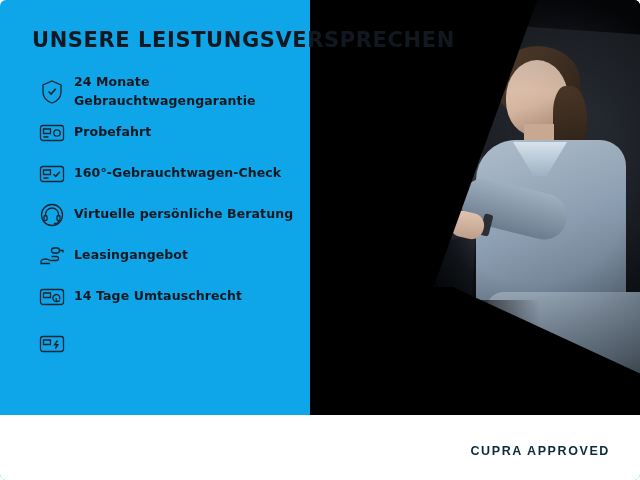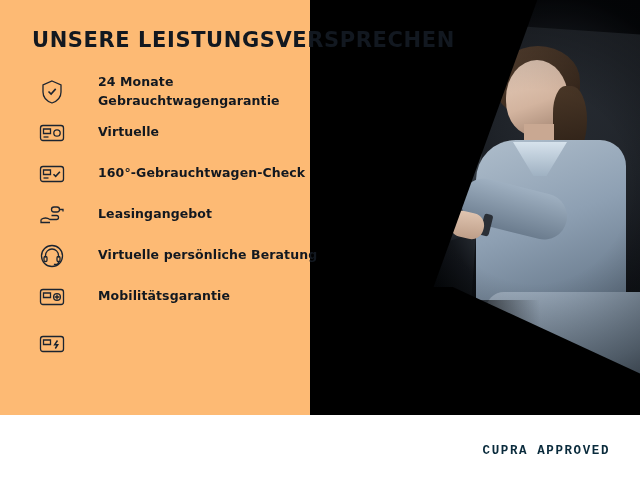--- a/index.html
+++ b/index.html
@@ -10,22 +10,23 @@
   body {
     width: 640px;
     height: 480px;
     overflow: hidden;
     font-family: "Liberation Sans", sans-serif;
   }
   .page {
     position: relative;
     width: 640px;
     height: 480px;
-    background: #fdba74;
+    background: #0ea5e9;
     overflow: hidden;
+    border-radius: 6px;
   }
 
   
   .photo {
     position: absolute;
     top: 0;
     right: 0;
     width: 330px;
     height: 415px;
     background:
@@ -199,21 +200,20 @@
     position: absolute;
     left: 30px;
     top: 72px;
     width: 300px;
   }
   .benefit {
     display: flex;
     align-items: center;
     min-height: 39px;
     margin-bottom: 2px;
-    gap: 24px;
   }
   .benefit .ic {
     width: 44px;
     flex: 0 0 44px;
     display: flex;
     align-items: center;
     justify-content: center;
     color: #1b2430;
   }
   .benefit .txt {
@@ -253,21 +253,21 @@
     font-family: "DejaVu Sans", sans-serif;
   }
   .approved {
     position: absolute;
     right: 30px;
     bottom: 22px;
     font-size: 12.5px;
     font-weight: bold;
     letter-spacing: 1.6px;
     color: #0a2b3c;
-    font-family: Liberation Mono, monospace;
+    font-family: Liberation Sans, sans-serif;
   }
 </style>
 </head>
 <body>
 
 <div class="page">
 
   <div class="photo">
     <div class="seatback"></div>
     <div class="armrest"></div>
@@ -303,72 +303,72 @@
 
     <div class="benefit">
       <span class="ic">
         <svg width="28" height="26" viewBox="0 0 28 26" fill="none" stroke="#1b2430" stroke-width="1.3">
           <rect x="2.5" y="5.5" width="23" height="15" rx="2.5"></rect>
           <path d="M5.5 9 h7 v4.5 h-7 z"></path>
           <circle cx="19" cy="13" r="3.2"></circle>
           <path d="M5.5 17 h5"></path>
         </svg>
       </span>
-      <span class="txt">Virtuelle</span>
+      <span class="txt">Probefahrt</span>
     </div>
 
     <div class="benefit">
       <span class="ic">
         <svg width="28" height="26" viewBox="0 0 28 26" fill="none" stroke="#1b2430" stroke-width="1.3">
           <rect x="2.5" y="5.5" width="23" height="15" rx="2.5"></rect>
           <path d="M5.5 9 h7 v4.5 h-7 z"></path>
           <path d="M15.5 13.2 l2.2 2.2 l4.2 -4.6" stroke-width="1.6"></path>
           <path d="M5.5 17 h5"></path>
         </svg>
       </span>
       <span class="txt">160°-Gebrauchtwagen-Check</span>
-    </div>
-
-    <div class="benefit">
-      <span class="ic">
-        <svg width="28" height="26" viewBox="0 0 28 26" fill="none" stroke="#1b2430" stroke-width="1.3">
-          <path d="M3 17.5 c3 -2 6 -2 9 0 h6.5 a2 2 0 0 0 0 -4 h-5"></path>
-          <path d="M3 17.5 v3 h9"></path>
-          <rect x="13.5" y="5" width="8" height="5" rx="2.5"></rect>
-          <path d="M21.5 7.5 h3.5 v2"></path>
-        </svg>
-      </span>
-      <span class="txt">Leasingangebot</span>
     </div>
 
     <div class="benefit">
       <span class="ic">
         <svg width="26" height="26" viewBox="0 0 26 26" fill="none" stroke="#1b2430" stroke-width="1.3">
           <circle cx="13" cy="13" r="10.5"></circle>
           <path d="M6.5 14.5 v-2 a6.5 6.5 0 0 1 13 0 v2"></path>
           <rect x="5" y="13.5" width="3" height="5" rx="1.3"></rect>
           <rect x="18" y="13.5" width="3" height="5" rx="1.3"></rect>
           <path d="M19.5 18.5 v.8 a2 2 0 0 1 -2 2 h-2.6"></path>
         </svg>
       </span>
       <span class="txt">Virtuelle persönliche Beratung</span>
     </div>
 
+    <div class="benefit">
+      <span class="ic">
+        <svg width="28" height="26" viewBox="0 0 28 26" fill="none" stroke="#1b2430" stroke-width="1.3">
+          <path d="M3 17.5 c3 -2 6 -2 9 0 h6.5 a2 2 0 0 0 0 -4 h-5"></path>
+          <path d="M3 17.5 v3 h9"></path>
+          <rect x="13.5" y="5" width="8" height="5" rx="2.5"></rect>
+          <path d="M21.5 7.5 h3.5 v2"></path>
+        </svg>
+      </span>
+      <span class="txt">Leasingangebot</span>
+    </div>
 
     <div class="benefit">
       <span class="ic">
         <svg width="28" height="26" viewBox="0 0 28 26" fill="none" stroke="#1b2430" stroke-width="1.3">
           <rect x="2.5" y="5.5" width="23" height="15" rx="2.5"></rect>
           <path d="M5.5 9 h7 v4.5 h-7 z"></path>
-          <circle cx="19" cy="13" r="3.4"></circle>
-          <path d="M19 10.6 v4.8 M16.6 13 h4.8"></path>
-        </svg>
-      </span>
-      <span class="txt">Mobilitätsgarantie</span>
-    </div>
+          <path d="M21.5 15.5 a3.5 3.5 0 1 0 -3 2"></path>
+          <path d="M18 14 l.6 3.5 l3.3 -.6"></path>
+        </svg>
+      </span>
+      <span class="txt">14 Tage Umtauschrecht</span>
+    </div>
+
 
     <div class="benefit two-line">
       <span class="ic">
         <svg width="28" height="26" viewBox="0 0 28 26" fill="none" stroke="#1b2430" stroke-width="1.3">
           <rect x="2.5" y="5.5" width="23" height="15" rx="2.5"></rect>
           <path d="M5.5 9 h7 v4.5 h-7 z"></path>
           <path d="M19.5 9.5 l-2.8 4.2 h3 l-2.4 3.8" stroke-width="1.5"></path>
         </svg>
       </span>
     </div>

